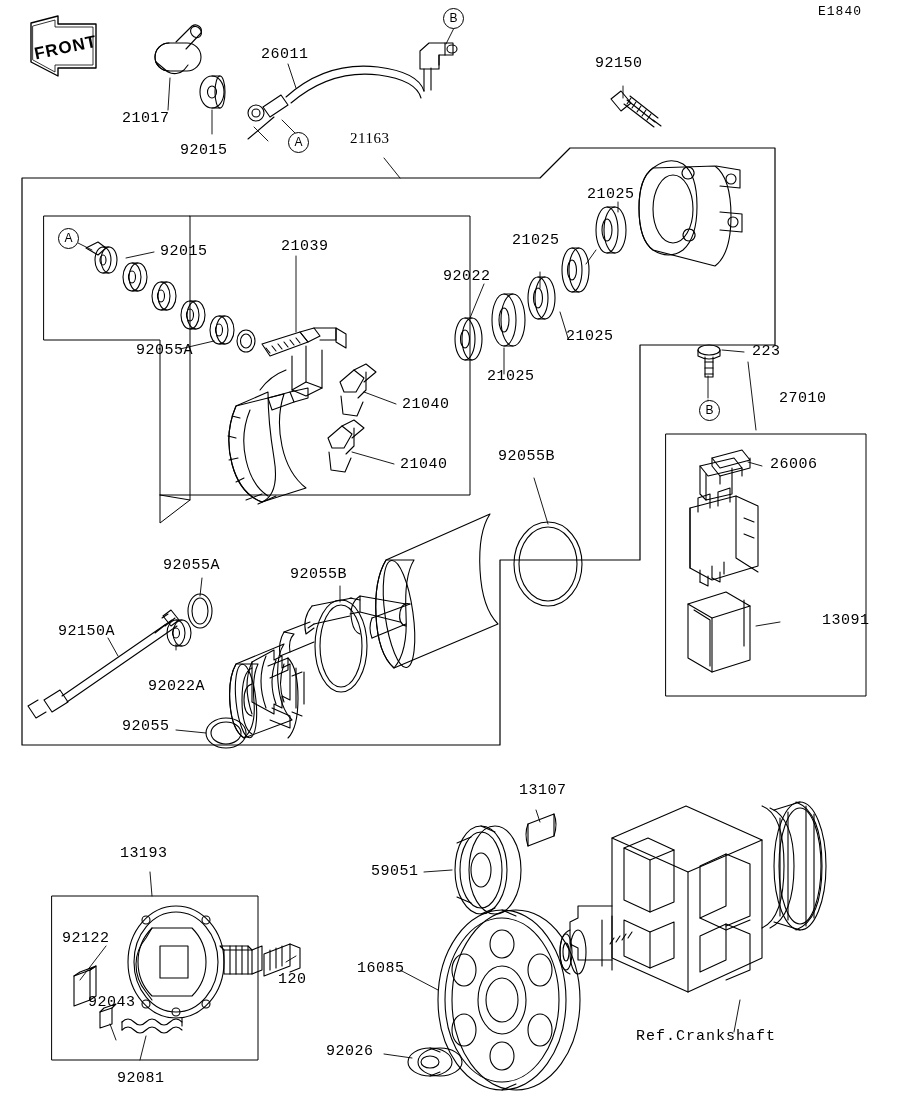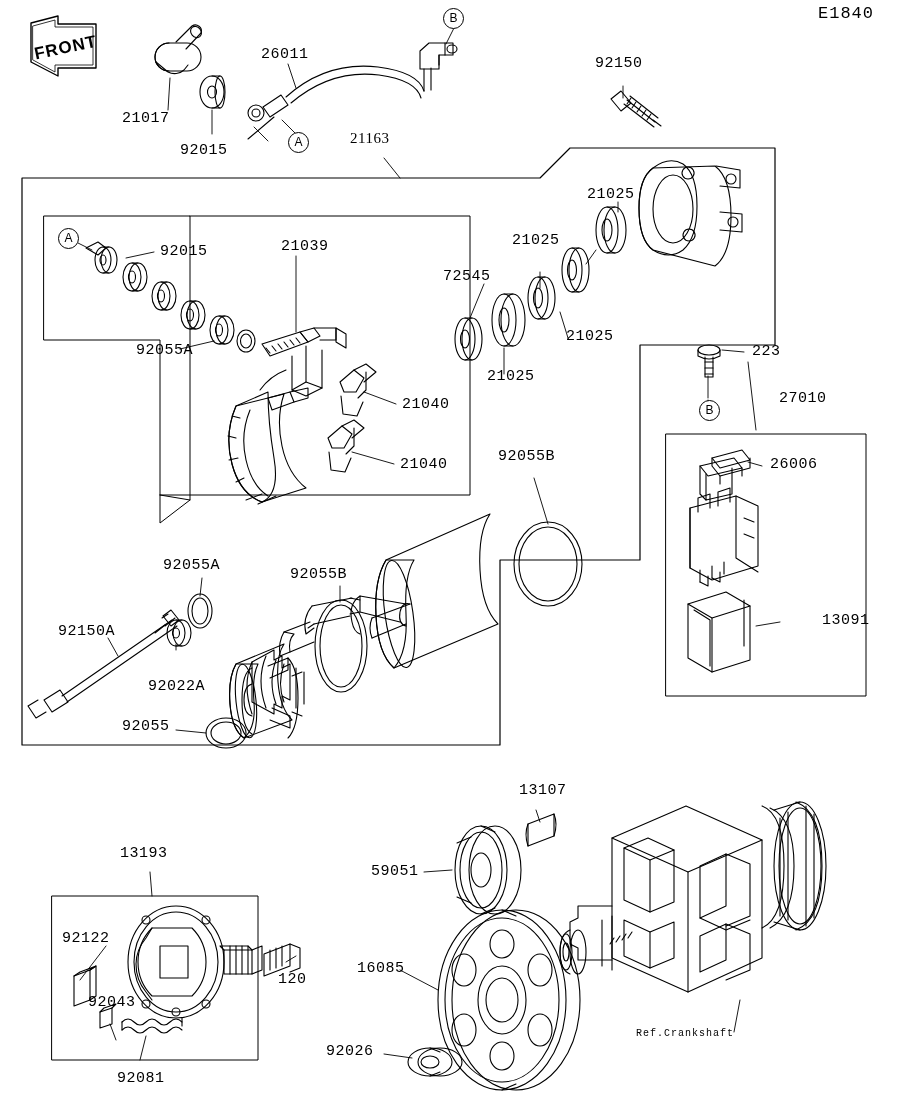--- a/index.html
+++ b/index.html
@@ -26,25 +26,25 @@
   }
   .lbl {
     position: absolute;
     font-family: "Liberation Mono", monospace;
     font-size: 15px;
     letter-spacing: 0.5px;
     color: #000;
     white-space: nowrap;
   }
   .lbl.code {
-    font-size: 17px;
+    font-size: 13px;
     letter-spacing: 1px;
   }
   .lbl.ref {
-    font-size: 10px;
+    font-size: 15px;
     letter-spacing: 1px;
   }
   .frontbox {
     position: absolute;
     left: 26px;
     top: 14px;
     width: 74px;
     height: 62px;
   }
   .frontbox .ftext {
@@ -486,21 +486,21 @@
   <div class="circ" style="left:699px; top:400px;">B</div>
 
   <div class="lbl" style="left:122px; top:110px;">21017</div>
   <div class="lbl" style="left:261px; top:46px;">26011</div>
   <div class="lbl" style="left:180px; top:142px;">92015</div>
   <div class="lbl" style="left:350px; top:130px;font-family:Liberation Serif, serif;">21163</div>
   <div class="lbl" style="left:595px; top:55px;">92150</div>
 
   <div class="lbl" style="left:160px; top:243px;">92015</div>
   <div class="lbl" style="left:281px; top:238px;">21039</div>
-  <div class="lbl" style="left:443px; top:268px;">72545</div>
+  <div class="lbl" style="left:443px; top:268px;">92022</div>
   <div class="lbl" style="left:587px; top:186px;">21025</div>
   <div class="lbl" style="left:512px; top:232px;">21025</div>
   <div class="lbl" style="left:566px; top:328px;">21025</div>
   <div class="lbl" style="left:487px; top:368px;">21025</div>
 
   <div class="lbl" style="left:136px; top:342px;">92055A</div>
   <div class="lbl" style="left:402px; top:396px;">21040</div>
   <div class="lbl" style="left:400px; top:456px;">21040</div>
   <div class="lbl" style="left:498px; top:448px;">92055B</div>
 

